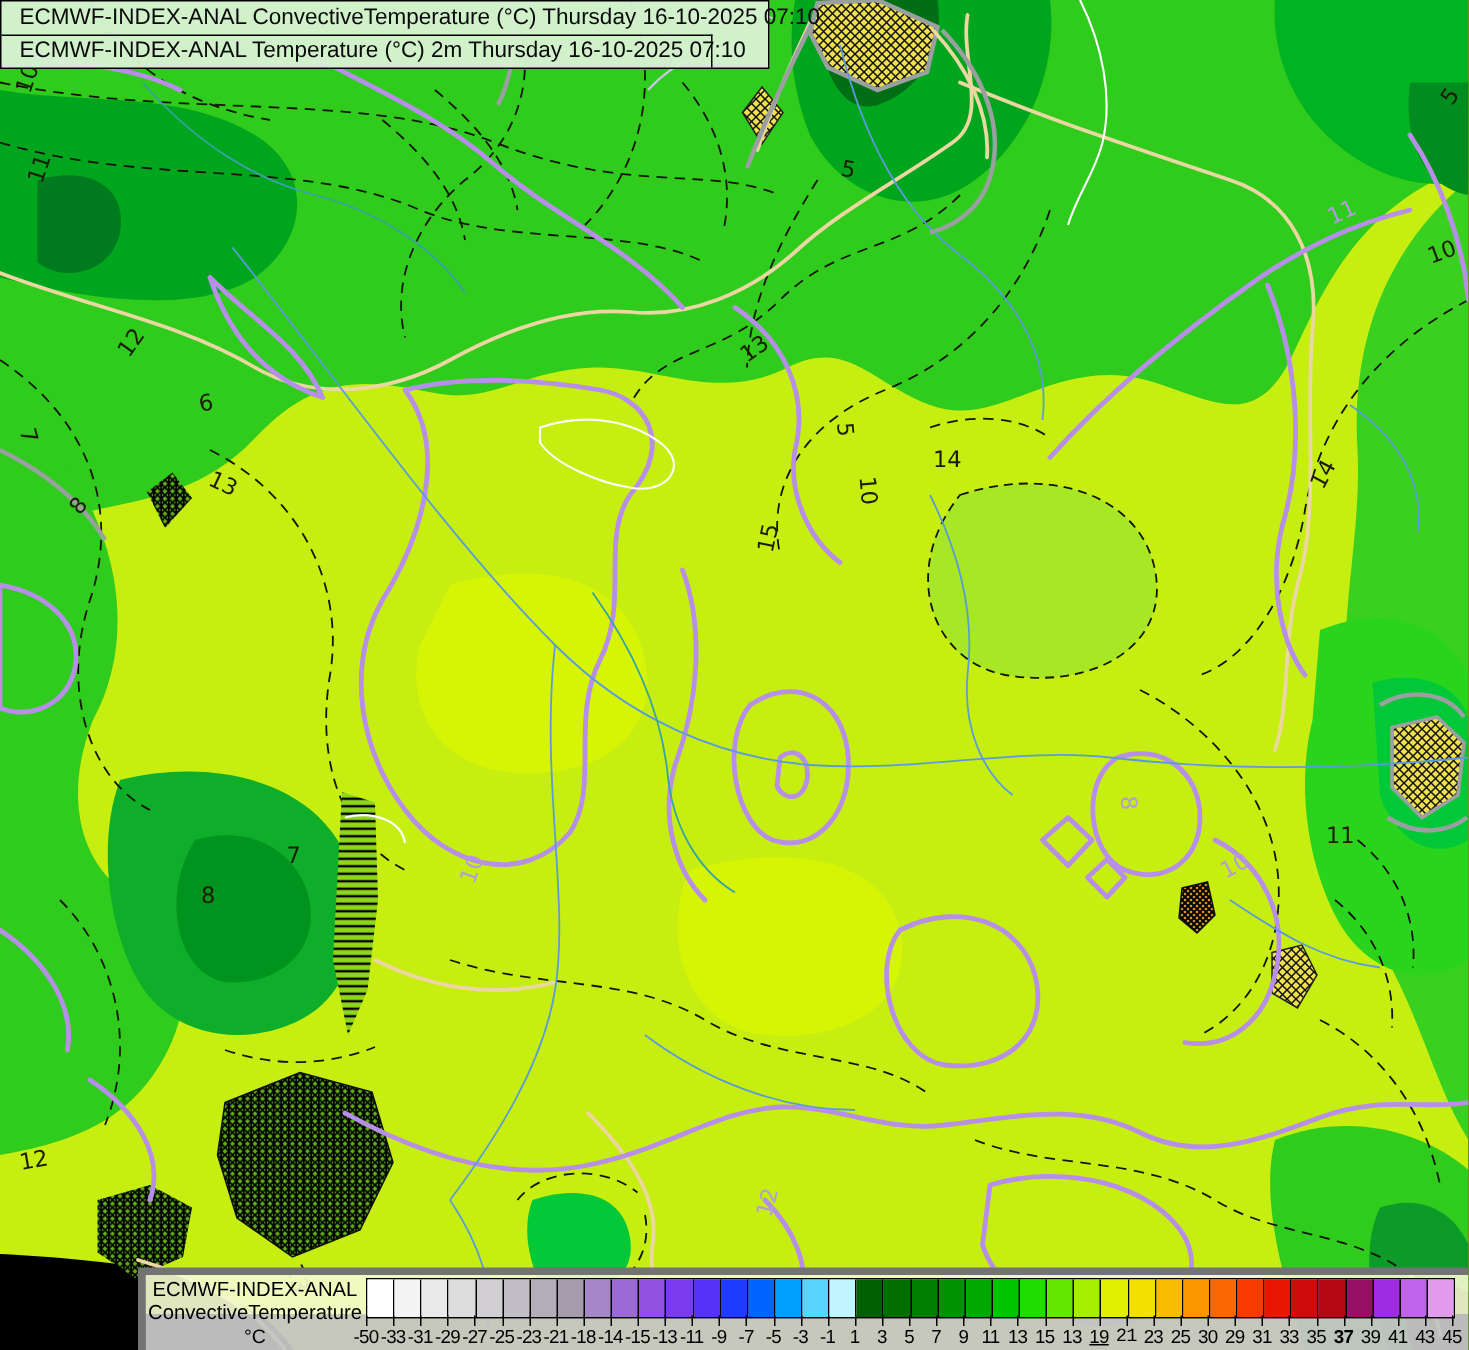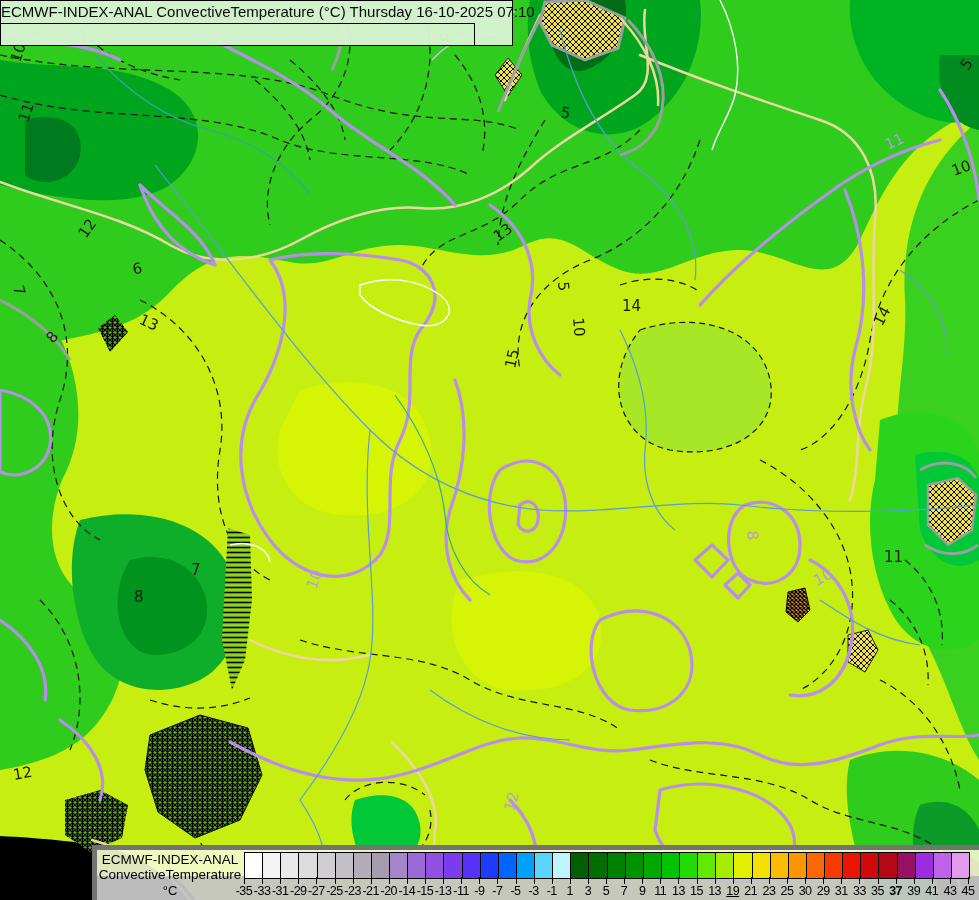--- a/index.html
+++ b/index.html
@@ -3,21 +3,21 @@
 <meta charset="utf-8">
 <style>
   html,body{margin:0;padding:0;background:#222;}
   .stage{position:relative;width:979px;height:900px;overflow:hidden;
          font-family:"Liberation Sans",sans-serif;background:#c6ee11;}
   svg{position:absolute;left:0;top:0;}
 
   
   .titlebox{position:absolute;left:0;top:0;width:511px;height:44px;
     background:rgba(215,243,210,0.96);border:1px solid #000;z-index:5;}
-  .titlebox .tline{height:22px;line-height:22px;padding-left:0;
+  .titlebox .tline{height:22px;line-height:22px;padding-left:12px;
     font-size:15px;color:#0a0a0a;white-space:nowrap;letter-spacing:0px;}
   .tbox2{position:absolute;left:0;top:22px;width:473px;height:21px;
     border-top:1px solid #000;border-right:1px solid #000;pointer-events:none;}
 
   
   .legend{position:absolute;left:92px;top:845px;width:883px;height:52px;
     border:5px solid #737373;z-index:6;}
   .legend .band-top{position:absolute;left:0;top:0;right:0;height:26px;
     background:rgba(243,250,205,0.92);}
   .legend .band-bot{position:absolute;left:0;top:26px;right:0;bottom:0;
@@ -225,20 +225,21 @@
         <text transform="translate(888,150) rotate(-25)" fill="#b49ade">11</text>
         <text transform="translate(747,531) rotate(85)" fill="#b49ade">8</text>
         <text transform="translate(817,586) rotate(-28)" fill="#b49ade">10</text>
         <text transform="translate(316,590) rotate(-70)" fill="#b49ade">10</text>
         <text transform="translate(514,812) rotate(-75)" fill="#b49ade">12</text>
       </g>
 </svg>
 
 <div class="titlebox">
   <div class="tline">ECMWF-INDEX-ANAL ConvectiveTemperature (°C) Thursday 16-10-2025 07:10</div>
+  <div class="tline">ECMWF-INDEX-ANAL Temperature (°C) 2m Thursday 16-10-2025 07:10</div>
   <div class="tbox2"></div>
 </div>
 
 <div class="legend">
   <div class="band-top"></div>
   <div class="band-bot"></div>
   <div class="lblock">
     <div class="l1">ECMWF-INDEX-ANAL</div>
     <div class="l2">ConvectiveTemperature</div>
     <div class="l3">°C</div>
@@ -280,37 +281,37 @@
         <div class="cell" style="background: rgb(232, 22, 0);"></div>
         <div class="cell" style="background: rgb(207, 10, 10);"></div>
         <div class="cell" style="background: rgb(180, 8, 20);"></div>
         <div class="cell" style="background: rgb(151, 16, 102);"></div>
         <div class="cell" style="background: rgb(158, 44, 224);"></div>
         <div class="cell" style="background: rgb(191, 99, 234);"></div>
         <div class="cell" style="background: rgb(226, 154, 236);"></div>
       </div>
   <div class="ticks" id="legend-ticks">
         <div class="tickline" style="left: 0px;"></div>
-        <div class="ticklabel" style="left: 0px;">-35</div>
+        <div class="ticklabel" style="left: 0px;">-50</div>
         <div class="tickline" style="left: 18.1px;"></div>
         <div class="ticklabel" style="left: 18.1px;">-33</div>
         <div class="tickline" style="left: 36.2px;"></div>
         <div class="ticklabel" style="left: 36.2px;">-31</div>
         <div class="tickline" style="left: 54.3px;"></div>
         <div class="ticklabel" style="left: 54.3px;">-29</div>
         <div class="tickline" style="left: 72.4px;"></div>
         <div class="ticklabel" style="left: 72.4px;">-27</div>
         <div class="tickline" style="left: 90.5px;"></div>
         <div class="ticklabel" style="left: 90.5px;">-25</div>
         <div class="tickline" style="left: 108.6px;"></div>
         <div class="ticklabel" style="left: 108.6px; text-align: center;">-23</div>
         <div class="tickline" style="left: 126.7px;"></div>
         <div class="ticklabel" style="left: 126.7px;">-21</div>
         <div class="tickline" style="left: 144.8px;"></div>
-        <div class="ticklabel" style="left: 144.8px;">-20</div>
+        <div class="ticklabel" style="left: 144.8px;">-18</div>
         <div class="tickline" style="left: 162.9px;"></div>
         <div class="ticklabel" style="left: 162.9px;">-14</div>
         <div class="tickline" style="left: 181px;"></div>
         <div class="ticklabel" style="left: 181px;">-15</div>
         <div class="tickline" style="left: 199.1px;"></div>
         <div class="ticklabel" style="left: 199.1px;">-13</div>
         <div class="tickline" style="left: 217.2px;"></div>
         <div class="ticklabel" style="left: 217.2px;">-11</div>
         <div class="tickline" style="left: 235.3px;"></div>
         <div class="ticklabel" style="left: 235.3px;">-9</div>
@@ -336,21 +337,21 @@
         <div class="ticklabel" style="left: 416.3px;">11</div>
         <div class="tickline" style="left: 434.4px;"></div>
         <div class="ticklabel" style="left: 434.4px;">13</div>
         <div class="tickline" style="left: 452.5px;"></div>
         <div class="ticklabel" style="left: 452.5px;">15</div>
         <div class="tickline" style="left: 470.6px;"></div>
         <div class="ticklabel" style="left: 470.6px;">13</div>
         <div class="tickline" style="left: 488.7px;"></div>
         <div class="ticklabel" style="left: 488.7px; text-decoration: underline;">19</div>
         <div class="tickline" style="left: 506.8px;"></div>
-        <div class="ticklabel" style="left: 506.8px;">21</div>
+        <div class="ticklabel" style="left: 506.8px; font-family: Liberation Mono, monospace;">21</div>
         <div class="tickline" style="left: 524.9px;"></div>
         <div class="ticklabel" style="left: 524.9px;">23</div>
         <div class="tickline" style="left: 543px;"></div>
         <div class="ticklabel" style="left: 543px;">25</div>
         <div class="tickline" style="left: 561.1px;"></div>
         <div class="ticklabel" style="left: 561.1px;">30</div>
         <div class="tickline" style="left: 579.2px;"></div>
         <div class="ticklabel" style="left: 579.2px;">29</div>
         <div class="tickline" style="left: 597.3px;"></div>
         <div class="ticklabel" style="left: 597.3px;">31</div>

